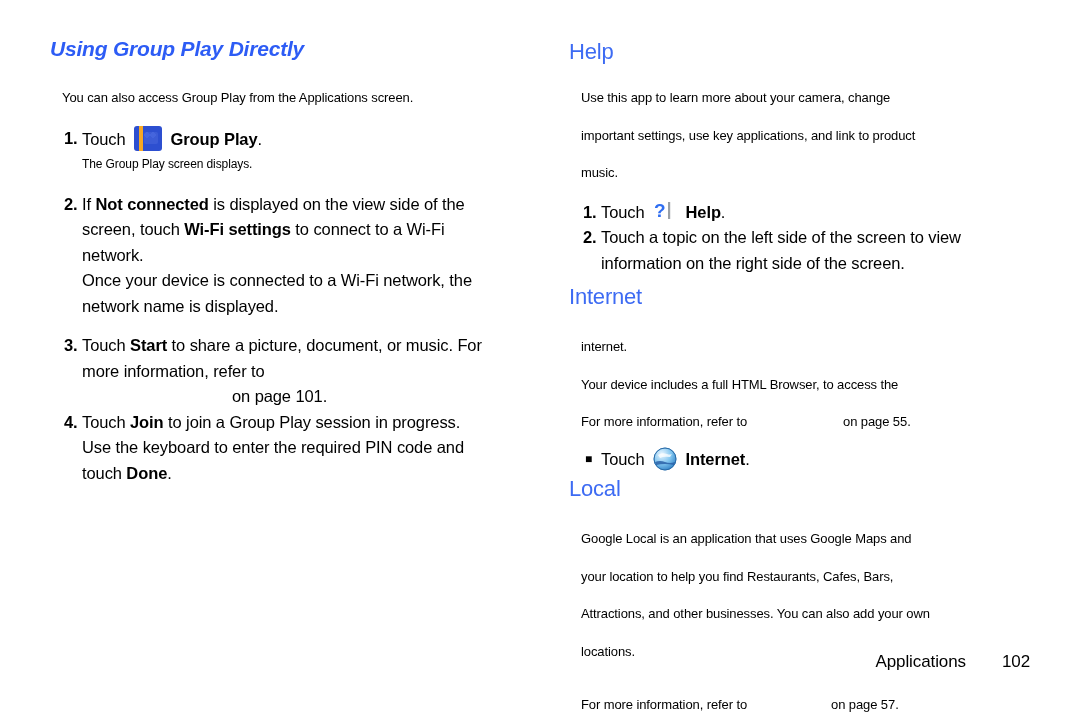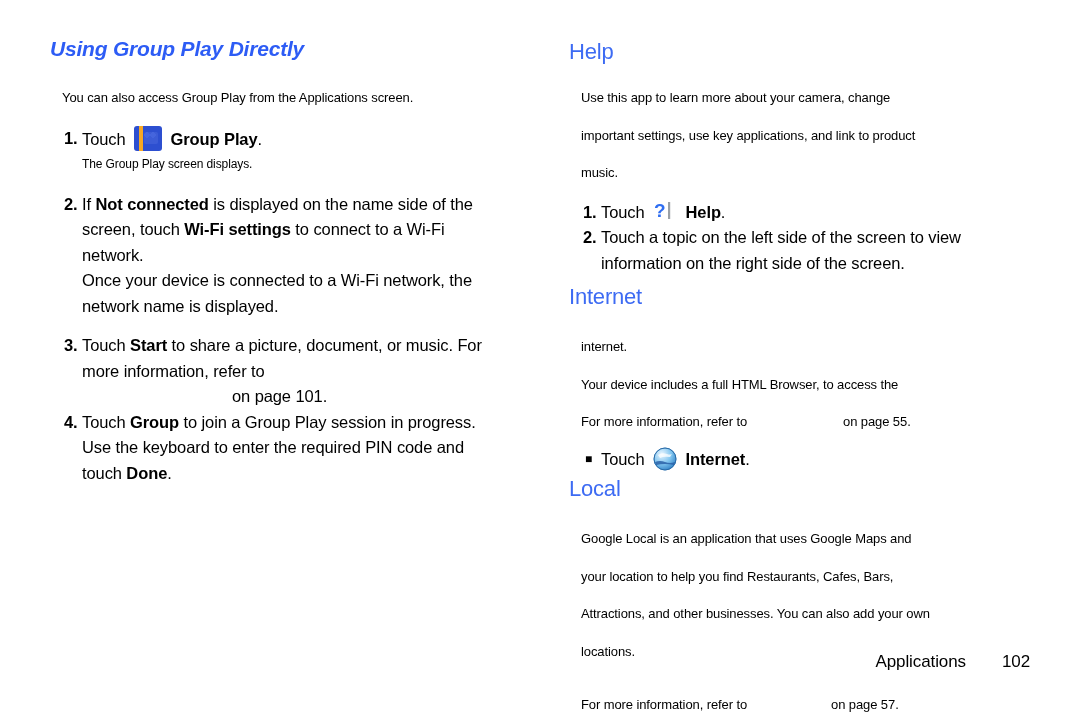--- a/index.html
+++ b/index.html
@@ -194,21 +194,21 @@
       </div>
     </div>
 
     <div class="step-sub">The Group Play screen displays.</div>
 
     <div style="height:14px"></div>
 
     <div class="step">
       <div class="step-num">2.</div>
       <div class="step-body">
-        <div><span>If </span><b>Not connected</b><span> is displayed on the name side of the</span></div>
+        <div><span>If </span><b>Not connected</b><span> is displayed on the view side of the</span></div>
         <div><span>screen, touch </span><b>Wi-Fi settings</b><span> to connect to a Wi-Fi</span></div>
         <div>network.</div>
         <div>Once your device is connected to a Wi-Fi network, the</div>
         <div>network name is displayed.</div>
       </div>
     </div>
 
     <div style="height:14px"></div>
 
     <div class="step">
@@ -216,21 +216,21 @@
       <div class="step-body">
         <div><span>Touch </span><b>Start</b><span> to share a picture, document, or music. For</span></div>
         <div><span>more information, refer to</span><span class="xref"></span></div>
         <div><span class="xref-gap-lg"></span><span>on page 101.</span></div>
       </div>
     </div>
 
     <div class="step">
       <div class="step-num">4.</div>
       <div class="step-body">
-        <div><span>Touch </span><b>Group</b><span> to join a Group Play session in progress.</span></div>
+        <div><span>Touch </span><b>Join</b><span> to join a Group Play session in progress.</span></div>
         <div>Use the keyboard to enter the required PIN code and</div>
         <div><span>touch </span><b>Done</b><span>.</span></div>
       </div>
     </div>
 
   </div>
 
   <div class="column col-right">
 
     <div style="height:38px"></div>

